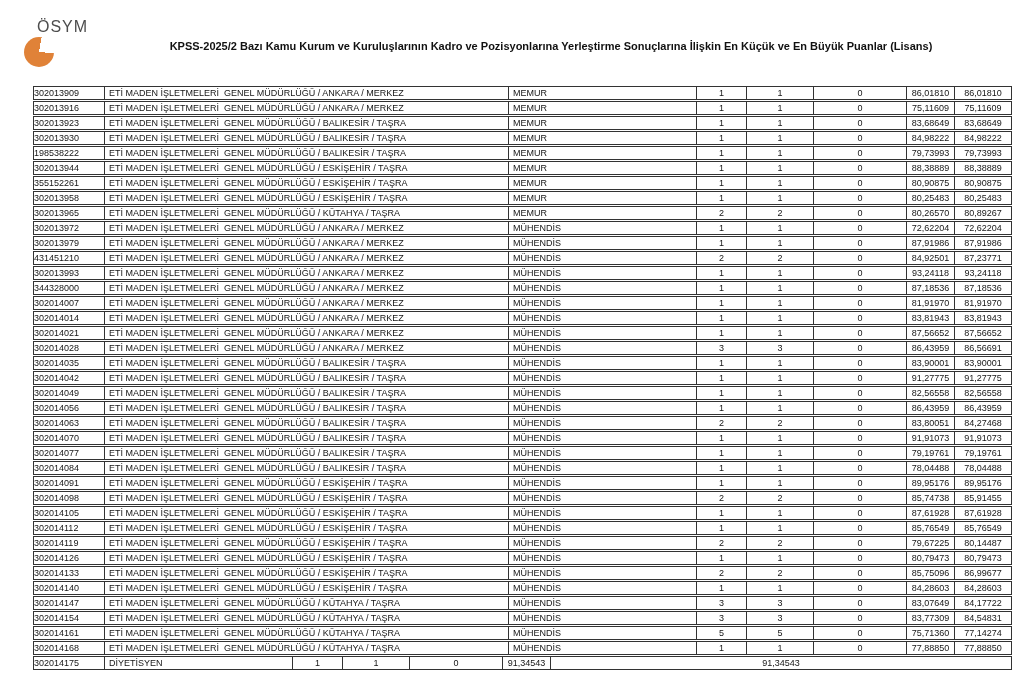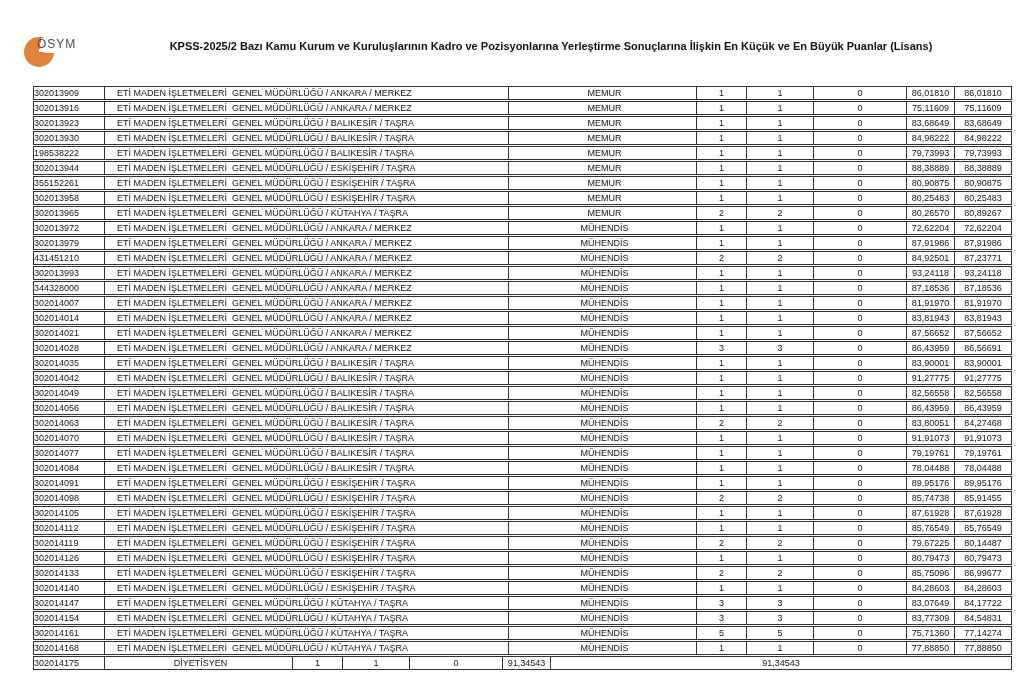--- a/index.html
+++ b/index.html
@@ -7,41 +7,41 @@
     position:relative; width:1024px; height:686px; background:#ffffff;
     font-family:"Liberation Sans", sans-serif; overflow:hidden;
   }
   
   .logo-mark {
     position:absolute; left:24px; top:37px; width:30px; height:30px;
     border-radius:50%;
     background:conic-gradient(from 0deg, #E08238 0deg 10deg, rgba(0,0,0,0) 10deg 95deg, #E08238 95deg 360deg);
   }
   .logo-text {
-    position:absolute; left:37px; top:36px; font-size:12px; line-height:17px;
+    position:absolute; left:37px; top:18px; font-size:16px; line-height:17px;
     color:#4d4d4d; letter-spacing:1px; font-weight:400;
   }
   .doc-title {
     position:absolute; top:40px; left:551px; transform:translateX(-50%);
     font-size:11px; font-weight:700; color:#111; white-space:nowrap;
   }
   
   .results-table { position:absolute; left:33px; top:86px; width:979px; }
   .row {
     display:flex; box-sizing:border-box; height:14px; margin-bottom:1px;
     border:1px solid #333333; background:#ffffff;
   }
   .cell {
     box-sizing:border-box; font-size:9px; line-height:11.5px; padding-top:0.5px;
     color:#151515; overflow:hidden; white-space:pre;
   }
   .cell + .cell { border-left:1px solid #333333; }
   .c-code { width:70px;  }
-  .c-inst { width:404px; padding-left:12px; }
-  .c-pos  { width:188px; padding-left:4px;text-align:center; }
+  .c-inst { width:404px; padding-left:4px; }
+  .c-pos  { width:188px; padding-left:4px; }
   .c-n1   { width:50px;  text-align:center; }
   .c-n2   { width:67px;  text-align:center; }
   .c-n3   { width:93px;  text-align:center; }
   .c-min  { width:48px;  text-align:center; }
   .c-max  { flex:1;      text-align:center; }
 </style>
 </head>
 <body>
 
 <div class="page">

